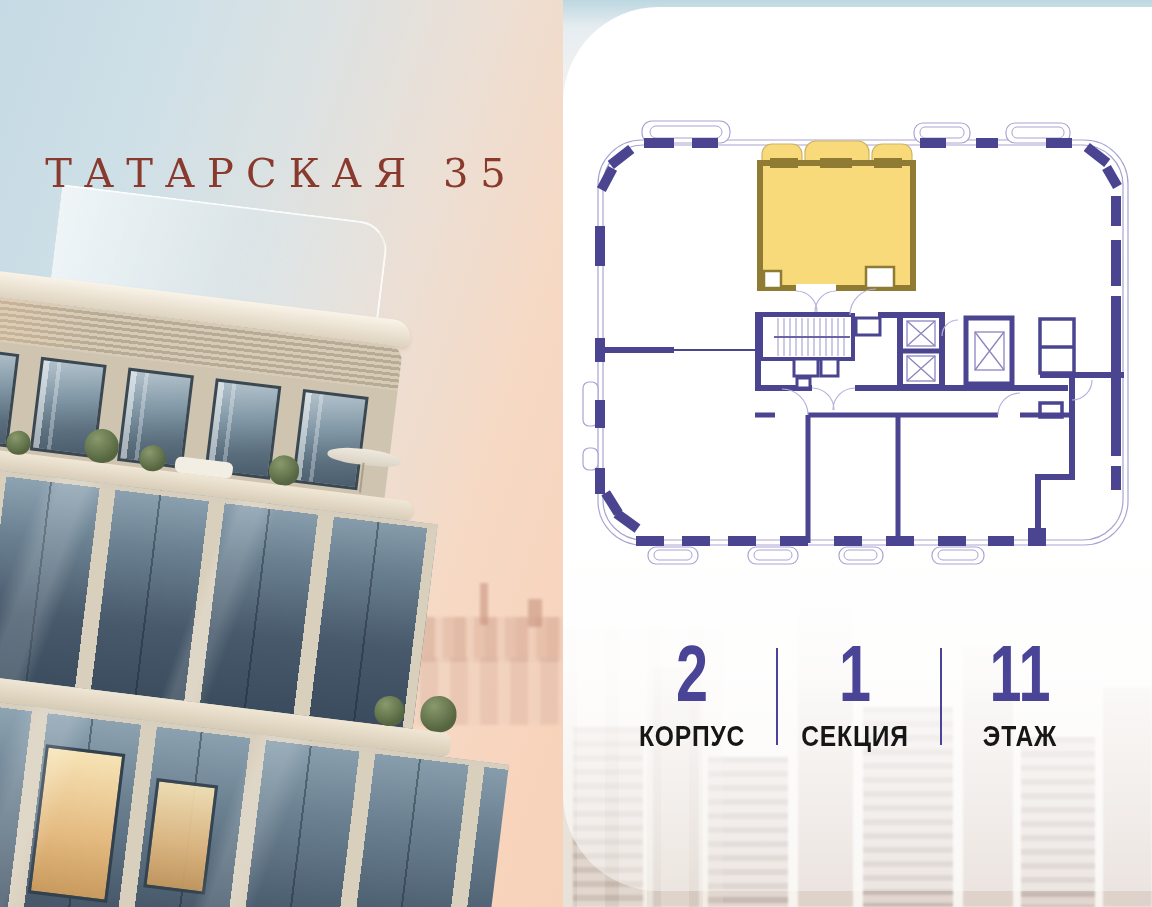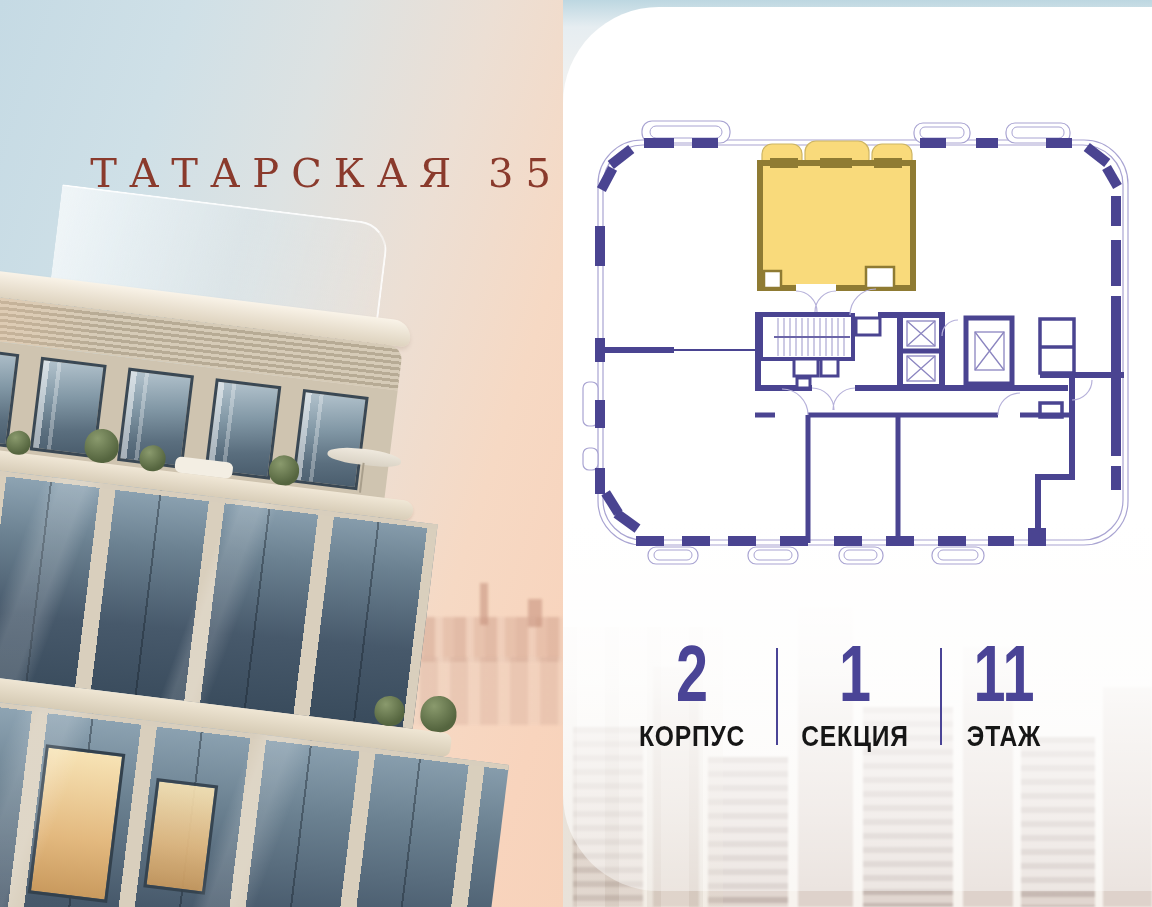--- a/index.html
+++ b/index.html
@@ -9,21 +9,21 @@
   *{margin:0;padding:0;box-sizing:border-box}
   html,body{width:1152px;height:907px;overflow:hidden;background:#fff;
     font-family:"Liberation Sans",sans-serif}
   .page{position:relative;width:1152px;height:907px;overflow:hidden}
 
   
   .photo{position:absolute;left:0;top:0;width:563px;height:907px;overflow:hidden}
   .sky{position:absolute;inset:0;
     background:linear-gradient(108deg,#c5dae4 0%,#cfe0e7 22%,#dde2e2 40%,
       #ecdfd4 58%,#f6d9c4 75%,#f8d4bd 90%,#f7d2ba 100%)}
-  .title{position:absolute;left:0;top:150px;width:563px;text-align:right;
+  .title{position:absolute;left:0;top:150px;width:563px;text-align:center;
     font-family:"DejaVu Serif","Liberation Serif",serif;
     font-size:40px;font-weight:500;letter-spacing:12px;color:var(--title);
     white-space:nowrap;z-index:5}
   .far-city{position:absolute;left:330px;top:595px;width:233px;height:130px;
     filter:blur(1.5px);opacity:.85;z-index:1}
   .fc{position:absolute;left:0;right:0}
   .fc1{top:22px;height:45px;background:repeating-linear-gradient(90deg,
     rgba(198,148,128,.5) 0 12px,rgba(226,192,175,.42) 12px 20px,rgba(209,162,142,.48) 20px 31px)}
   .fc2{top:62px;height:68px;background:repeating-linear-gradient(90deg,
     rgba(214,176,158,.48) 0 18px,rgba(233,205,188,.4) 18px 30px)}
@@ -310,20 +310,20 @@
       <div class="stat" style="left:54px;top:634px">
         <div class="num">2</div>
         <div class="lbl">КОРПУС</div>
       </div>
       <div class="vr" style="left:213px;top:641px"></div>
       <div class="stat" style="left:217px;top:634px">
         <div class="num">1</div>
         <div class="lbl">СЕКЦИЯ</div>
       </div>
       <div class="vr" style="left:377px;top:641px"></div>
-      <div class="stat" style="left:366px;top:634px">
+      <div class="stat" style="left:382px;top:634px">
         <div class="num">11</div>
         <div class="lbl">ЭТАЖ</div>
       </div>
     </div>
   </div>
 
 </div>
 
 </body></html>

